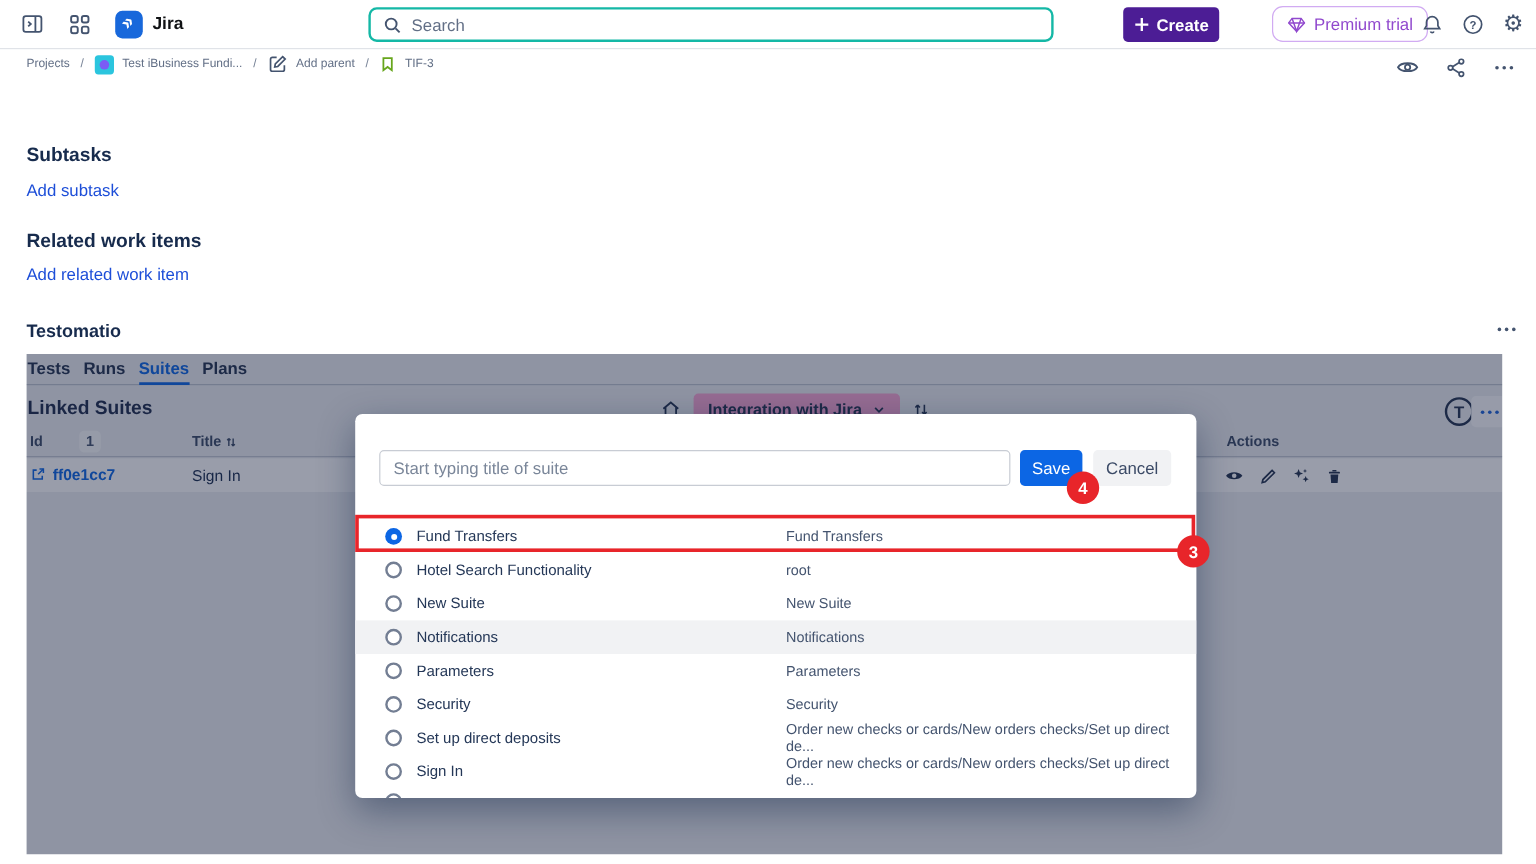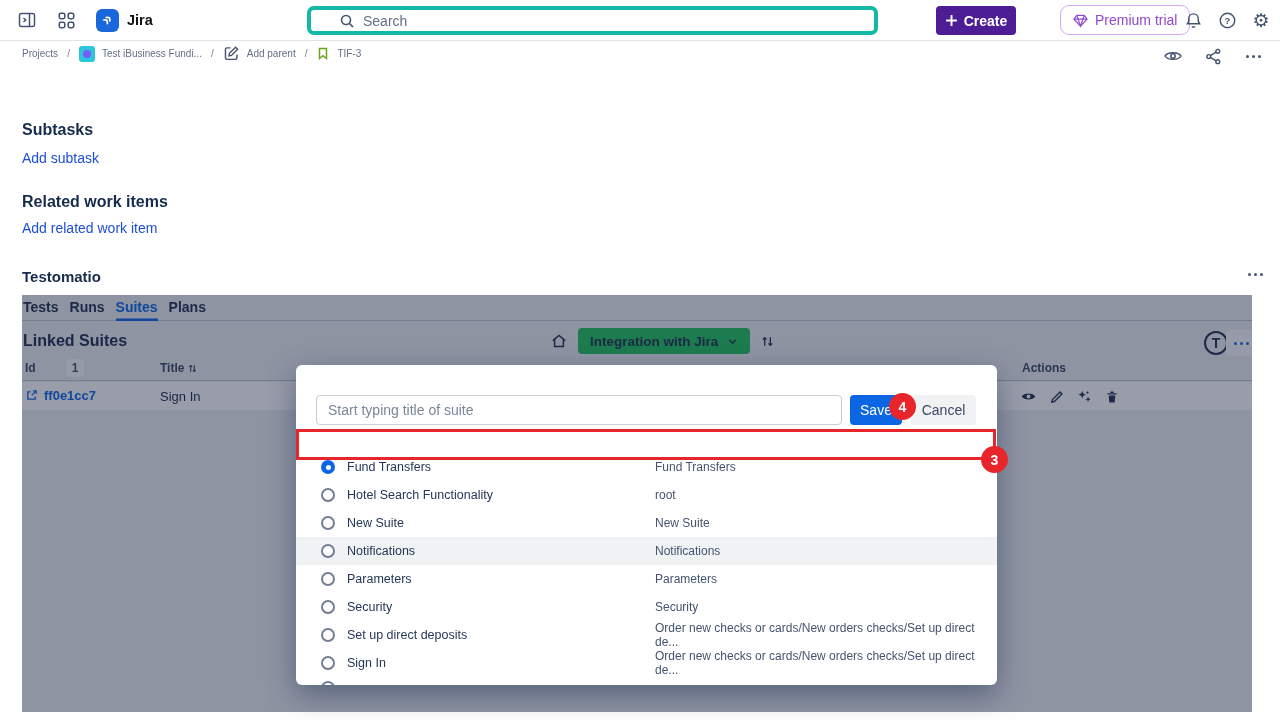--- a/index.html
+++ b/index.html
@@ -8,21 +8,21 @@
   svg { display:block; }
 
   
   .navbar { position:absolute; top:0; left:0; width:1280px; height:41px; background:#fff; border-bottom:1px solid #E0E3E8; z-index:6; }
   .nav-left { position:absolute; left:14px; top:0; height:40px; display:flex; align-items:center; gap:13px; }
   .icon-btn { width:26px; height:26px; display:flex; align-items:center; justify-content:center; color:#44546F; border-radius:4px; }
   .logo-wrap { display:flex; align-items:center; gap:8px; margin-left:4px; }
   .jira-logo { width:23px; height:23px; background:#1868DB; border-radius:6px; display:flex; align-items:center; justify-content:center; overflow:hidden; }
   .jira-logo span { transform:rotate(-45deg) translate(0,-1px); color:#fff; font-weight:bold; font-size:16px; line-height:1; }
   .app-name { font-weight:bold; font-size:14.5px; color:#101214; }
-  .search { position:absolute; left:307px; top:6px; width:571px; height:29px; border:4px solid #14b8a6; border-radius:7px; display:flex; align-items:center; padding:0 28px; gap:8px; background:#fff; }
+  .search { position:absolute; left:307px; top:6px; width:571px; height:29px; border:2px solid #14b8a6; border-radius:7px; display:flex; align-items:center; padding:0 10px; gap:8px; background:#fff; }
   .search input { border:none; outline:none; flex:1; font-size:14px; color:#172B4D; font-family:inherit; background:transparent; }
   .search input::placeholder { color:#626F86; }
   .create-btn { position:absolute; left:936px; top:6px; width:80px; height:29px; background:#4c1d95; color:#fff; border:none; border-radius:4px; font-size:14px; font-family:inherit; font-weight:bold; display:flex; align-items:center; justify-content:center; gap:6px; cursor:pointer; }
   .premium { position:absolute; left:1060px; top:5px; height:30px; padding:0 12px; display:flex; align-items:center; gap:7px; border:1px solid #D1ABF2; border-radius:9px; color:#9149CE; background:#fff; font-size:14px; cursor:pointer; }
   .nav-right { position:absolute; right:6px; top:0; height:40px; display:flex; align-items:center; gap:8px; }
   .gear-glyph { font-size:19px; color:#44546F; font-family:"DejaVu Sans",sans-serif; line-height:1; }
 
   
   .crumbrow { position:absolute; top:41px; left:0; width:1280px; height:28px; z-index:5; }
   .crumbs { position:absolute; left:22px; top:4px; display:flex; align-items:center; gap:9px; font-size:10px; color:#626F86; }
@@ -44,36 +44,36 @@
   .dot3 { width:3px; height:3px; border-radius:50%; background:#44546F; }
 
   
   .widget { position:absolute; left:22px; top:295px; width:1230px; height:417px; background:#EDEFF2; z-index:1; overflow:hidden; }
   .w-tabs { position:absolute; left:0; top:0; width:100%; height:26px; display:flex; gap:11px; padding-left:1px; border-bottom:1px solid #BEC4CF; }
   .tab { font-size:14px; font-weight:600; color:#22324F; height:26px; line-height:24px; cursor:pointer; }
   .tab.active { color:#0C66E4; box-shadow:inset 0 -2.5px 0 #0C66E4; }
   .w-heading { position:absolute; left:1px; top:37px; font-size:16px; font-weight:600; color:#1D2B4C; display:flex; align-items:center; gap:9px;flex-direction:column; }
   .count-badge { background:#FAFBFC; color:#44546F; font-size:12px; font-weight:bold; border-radius:4px; min-width:18px; height:18px; display:flex; align-items:center; justify-content:center; }
   .w-controls { position:absolute; left:528px; top:33px; display:flex; align-items:center; gap:10px; }
-  .integration-btn { height:26px; background:#22c55e; border-radius:4px; border:none; font-family:inherit; display:flex; align-items:center; gap:9px; padding:0 12px; font-size:13.5px; font-weight:600; color:#22324F; cursor:pointer; }
+  .integration-btn { height:26px; background:#f9a8d4; border-radius:4px; border:none; font-family:inherit; display:flex; align-items:center; gap:9px; padding:0 12px; font-size:13.5px; font-weight:600; color:#22324F; cursor:pointer; }
   .t-logo { position:absolute; left:1182px; top:36px; width:24px; height:24px; border:2px solid #22324F; border-radius:50%; display:flex; align-items:center; justify-content:center; font-weight:bold; font-size:14px; color:#22324F; }
   .w-more { position:absolute; left:1204px; top:35px; width:30px; height:26px; background:#FBFCFD; border-radius:4px; display:flex; align-items:center; justify-content:center; gap:3px; cursor:pointer; }
   .w-more i { width:3px; height:3px; border-radius:50%; background:#1D63D8; }
   .w-thead { position:absolute; left:0; top:60px; width:100%; height:26px; border-bottom:1px solid #C3C8D2; font-size:12px; font-weight:bold; color:#3A4A66; }
   .w-thead .c-id { position:absolute; left:3px; top:6px; }
   .w-thead .c-title { position:absolute; left:138px; top:6px; display:flex; gap:4px; align-items:center; }
   .w-thead .c-actions { position:absolute; left:1000px; top:6px; }
   .w-row { position:absolute; left:0; top:87px; width:100%; height:28px; background:#FFFFFF; }
   .id-link { position:absolute; left:3px; top:6px; display:flex; align-items:center; gap:6px; color:#0C66E4; font-size:13px; font-weight:bold; cursor:pointer; }
   .row-title { position:absolute; left:138px; top:7px; font-size:13px; color:#172B4D; }
   .row-actions { position:absolute; left:998px; top:6px; display:flex; align-items:center; gap:13px; }
   .dim { position:absolute; inset:0; background:rgba(23,32,61,0.44); z-index:2; }
 
   
-  .modal { position:absolute; left:296px; top:345px; width:701px; height:320px; background:#fff; border-radius:6px; box-shadow:0 10px 30px rgba(9,30,66,0.42); z-index:5; overflow:hidden;margin-top:20px; }
+  .modal { position:absolute; left:296px; top:345px; width:701px; height:320px; background:#fff; border-radius:6px; box-shadow:0 10px 30px rgba(9,30,66,0.42); z-index:5; overflow:hidden; }
   .m-top { position:absolute; left:20px; top:30px; width:661px; height:30px; display:flex; }
   .m-input { width:526px; height:30px; border:1px solid #C8CCD4; border-radius:4px; padding:0 11px; font-size:14px; font-family:inherit; color:#172B4D; outline:none; }
   .m-input::placeholder { color:#7A8699; }
   .m-save { margin-left:8px; width:52px; height:30px; background:#0C66E4; border:none; border-radius:4px; color:#fff; font-size:14px; font-family:inherit; cursor:pointer; }
   .m-cancel { margin-left:9px; width:65px; height:30px; background:#F1F2F4; border:none; border-radius:4px; color:#3B4A66; font-size:14px; font-family:inherit; cursor:pointer; }
   .m-list { position:absolute; left:0; top:88px; width:701px; }
   .m-row { height:28px; display:flex; align-items:center; padding-left:25px; position:relative; cursor:pointer; }
   .m-row.hl { background:#F1F2F4; }
   .radio { width:14px; height:14px; border-radius:50%; border:2px solid #737E93; background:#fff; flex:none; position:relative; }
   .radio.sel { border:none; background:#0C66E4; }

